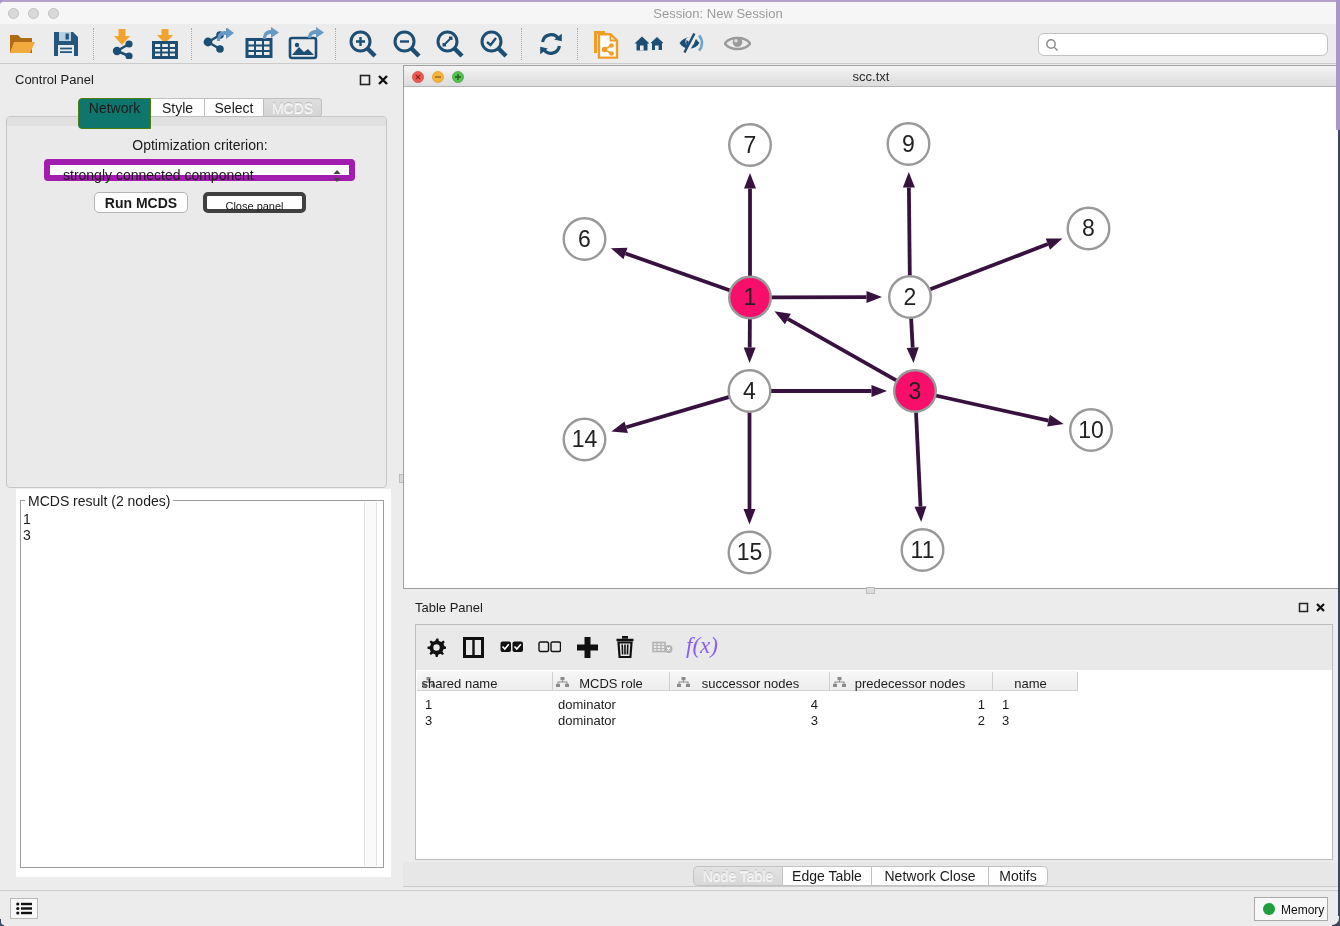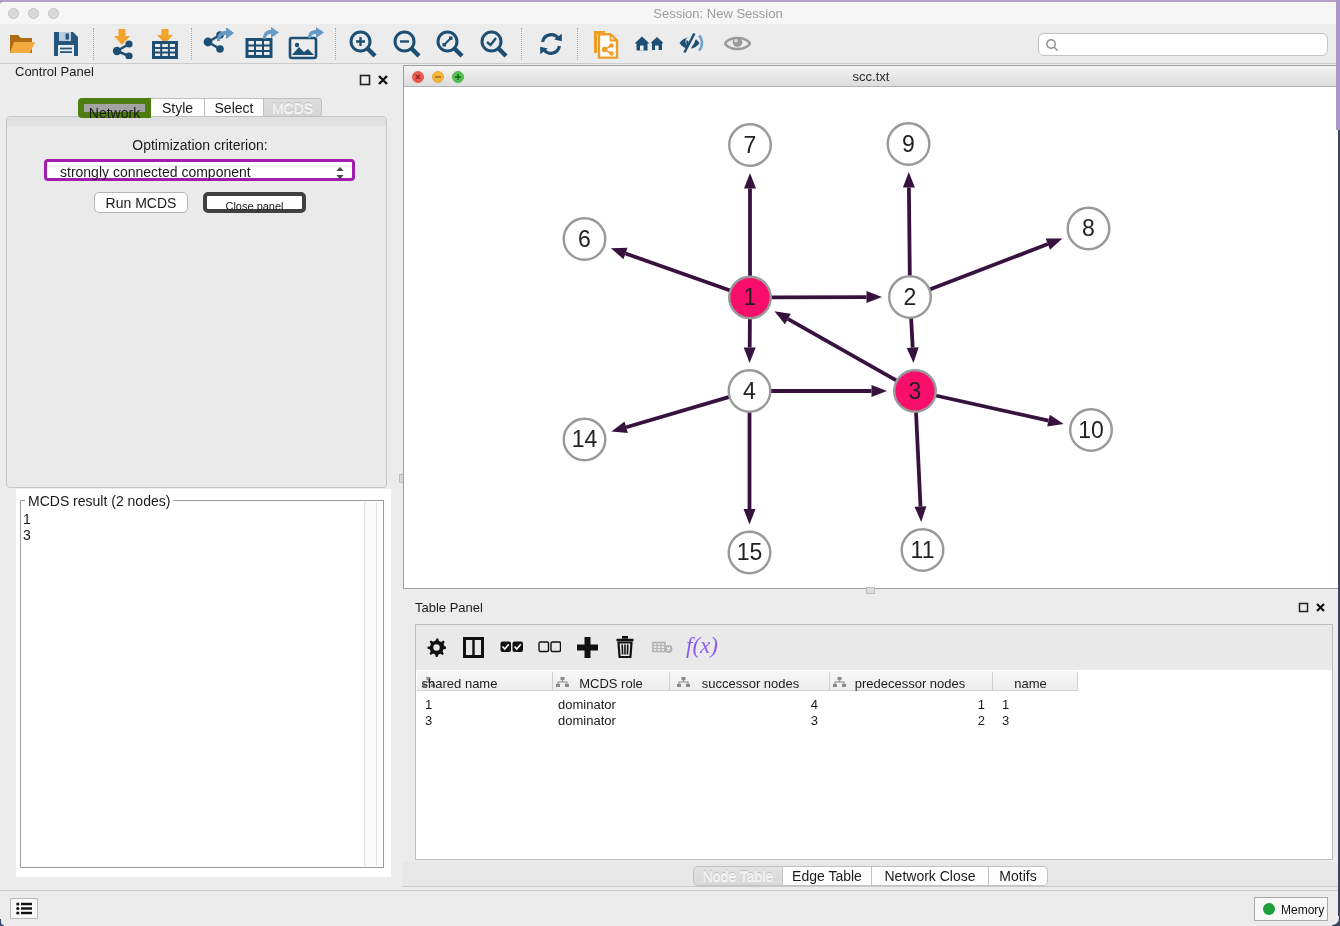--- a/index.html
+++ b/index.html
@@ -152,44 +152,44 @@
 </svg>
 
 <div class="abs" style="left:1038px;top:33px;width:290px;height:23px;background:#ffffff;border:1px solid #c3c3c3;border-radius:6px;">
   <svg width="14" height="14" style="position:absolute;left:6px;top:4px;">
     <circle cx="6" cy="6" r="4.2" fill="none" stroke="#8a8a8a" stroke-width="1.4"></circle>
     <line x1="9.2" y1="9.2" x2="12.5" y2="12.5" stroke="#8a8a8a" stroke-width="1.4"></line>
   </svg>
 </div>
 
 <div class="abs" style="left:0;top:65px;width:392px;height:825px;background:#ececec;"></div>
-<div class="abs" style="left:15px;top:64px;font-size:13px;color:#1c1c1c;">Control Panel</div>
+<div class="abs" style="left:15px;top:72px;font-size:13px;color:#1c1c1c;">Control Panel</div>
 <svg class="abs" style="left:359px;top:74px;" width="12" height="12">
     <rect x="1.5" y="1.5" width="9" height="9" fill="none" stroke="#222" stroke-width="1.6"></rect>
   </svg>
 <svg class="abs" style="left:377px;top:74px;" width="12" height="12">
     <path d="M2 2 L10 10 M10 2 L2 10" stroke="#111" stroke-width="2.4"></path>
   </svg>
 
 <div class="abs" style="left:6px;top:116px;width:381px;height:372px;background:#eaeaea;border:1px solid #c6c6c6;border-radius:4px;"></div>
 <div class="abs" style="left:7px;top:117px;width:379px;height:9px;background:#e0e0e0;border-radius:3px 3px 0 0;"></div>
 
-<div class="abs" style="left:78px;top:98px;width:73px;height:20px;background:#a3a3a3;border:6px solid #4d7c0f;border-radius:4px 0 0 4px;text-align:center;font-size:14px;color:#1a1a1a;line-height:18px;">Network</div>
+<div class="abs" style="left:78px;top:98px;width:73px;height:31px;background:#0f766e;border:1px solid #4d7c0f;border-radius:4px 0 0 4px;text-align:center;font-size:14px;color:#1a1a1a;line-height:18px;">Network</div>
 <div class="abs" style="left:151px;top:98px;width:54px;height:19px;background:#fefefe;border:1px solid #bfbfbf;border-left:none;text-align:center;font-size:14px;color:#1a1a1a;line-height:18px;">Style</div>
 <div class="abs" style="left:205px;top:98px;width:59px;height:19px;background:#fefefe;border:1px solid #bfbfbf;border-left:none;text-align:center;font-size:14px;color:#1a1a1a;line-height:18px;">Select</div>
 <div class="abs" style="left:264px;top:98px;width:58px;height:19px;background:linear-gradient(#dedede,#d4d4d4);border:1px solid #c0c0c0;border-left:none;border-radius:0 4px 4px 0;text-align:center;font-size:14px;color:#ededed;line-height:18px;text-shadow:0 1px 0 #fcfcfc, 0 -1px 0 #bdbdbd;">MCDS</div>
 
 <div class="abs" style="left:0px;top:137px;width:400px;text-align:center;font-size:14px;color:#1a1a1a;">Optimization criterion:</div>
-<div class="abs" style="left:44px;top:159px;width:311px;height:22px;background:#ffffff;border:3px solid #a21caf;border-radius:4px;font-size:14px;color:#1a1a1a;line-height:21px;padding-left:13px;">strongly connected component
+<div class="abs" style="left:44px;top:159px;width:311px;height:22px;background:#ffffff;border:6px solid #a21caf;border-radius:4px;font-size:14px;color:#1a1a1a;line-height:21px;padding-left:13px;">strongly connected component
   <svg width="10" height="14" style="position:absolute;right:7px;top:4px;">
       <path d="M5 1 L8.6 5 L1.4 5 Z" fill="#444"></path>
       <path d="M5 13 L8.6 9 L1.4 9 Z" fill="#444"></path>
     </svg>
 </div>
-<div class="abs" style="left:94px;top:192px;width:94px;height:21px;background:#fefefe;border:1px solid #b4b4b4;border-radius:5px;text-align:center;font-size:14px;color:#1a1a1a;line-height:20px;">Run MCDS</div>
+<div class="abs" style="left:94px;top:192px;width:94px;height:21px;background:#fefefe;border:1px solid #b4b4b4;border-radius:5px;text-align:center;font-size:14px;color:#1a1a1a;line-height:20px;font-weight:bold;">Run MCDS</div>
 <div class="abs" style="left:203px;top:192px;width:103px;height:21px;background:#fefefe;border:4px solid #404040;border-radius:5px;text-align:center;font-size:11px;color:#1a1a1a;line-height:20px;">Close panel</div>
 
 <div class="abs" style="left:16px;top:489px;width:375px;height:388px;background:#ffffff;"></div>
 <div class="abs" style="left:20px;top:500px;width:364px;height:368px;border:1px solid #9d9d9d;background:#ffffff;"></div>
 <div class="abs" style="left:25px;top:493px;background:#ffffff;padding:0 3px;font-size:14px;color:#1a1a1a;">MCDS result (2 nodes)</div>
 <div class="abs" style="left:364px;top:502px;width:13px;height:364px;background:#fafafa;border-left:1px solid #e0e0e0;border-right:1px solid #e0e0e0;"></div>
 <div class="abs" style="left:23px;top:511px;font-size:14px;color:#1a1a1a;line-height:16px;">1<br>3</div>
 
 <div class="abs" style="left:399px;top:474px;width:6px;height:9px;background:#d8d8d8;border:1px solid #bdbdbd;"></div>
 

